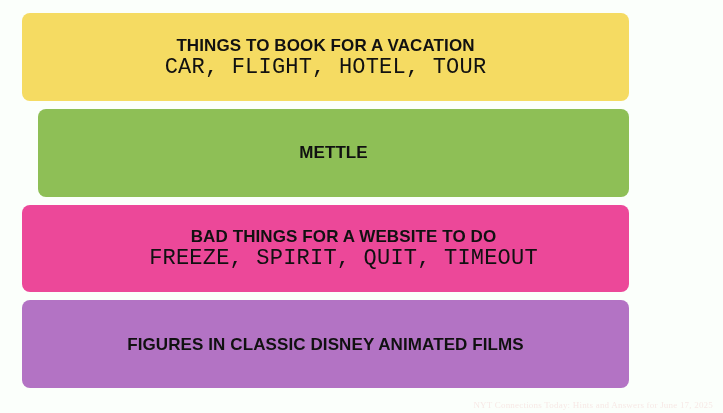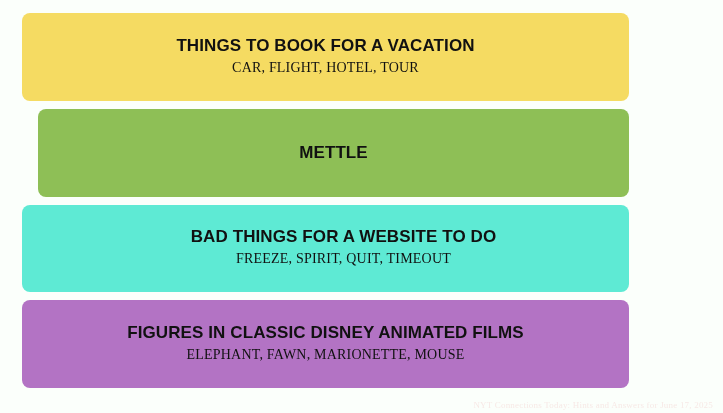--- a/index.html
+++ b/index.html
@@ -44,23 +44,23 @@
   .group-title {
     font-family: "Liberation Sans Narrow", "Liberation Sans", sans-serif;
     font-weight: bold;
     font-size: 17px;
     line-height: 21px;
     letter-spacing: 0.1px;
     white-space: nowrap;
   }
 
   .group-members {
-    font-family: Liberation Serif, serif;
+    font-family: Liberation Mono, monospace;
     font-weight: normal;
-    font-size: 14px;
+    font-size: 22px;
     line-height: 22px;
     letter-spacing: 0.2px;
     white-space: nowrap;
     margin-top: 1px;
   }
 
   #caption {
     position: absolute;
     right: 10px;
     bottom: 2px;
@@ -80,25 +80,24 @@
 
   <div class="group-card" style="background: rgb(245, 219, 98);">
     <div class="group-title">THINGS TO BOOK FOR A VACATION</div>
     <div class="group-members">CAR, FLIGHT, HOTEL, TOUR</div>
   </div>
 
   <div class="group-card" style="background: rgb(142, 191, 86); margin-left: 16px;">
     <div class="group-title">METTLE</div>
   </div>
 
-  <div class="group-card" style="background: #5eead4; padding-left: 48px;">
+  <div class="group-card" style="background: #ec4899; padding-left: 48px;">
     <div class="group-title">BAD THINGS FOR A WEBSITE TO DO</div>
     <div class="group-members">FREEZE, SPIRIT, QUIT, TIMEOUT</div>
   </div>
 
   <div class="group-card" style="background: rgb(179, 115, 196);">
     <div class="group-title">FIGURES IN CLASSIC DISNEY ANIMATED FILMS</div>
-    <div class="group-members">ELEPHANT, FAWN, MARIONETTE, MOUSE</div>
   </div>
 
 </div>
 
 <div id="caption" style="color: rgb(247, 233, 230);">NYT Connections Today: Hints and Answers for June 17, 2025</div>
 
 </body></html>

